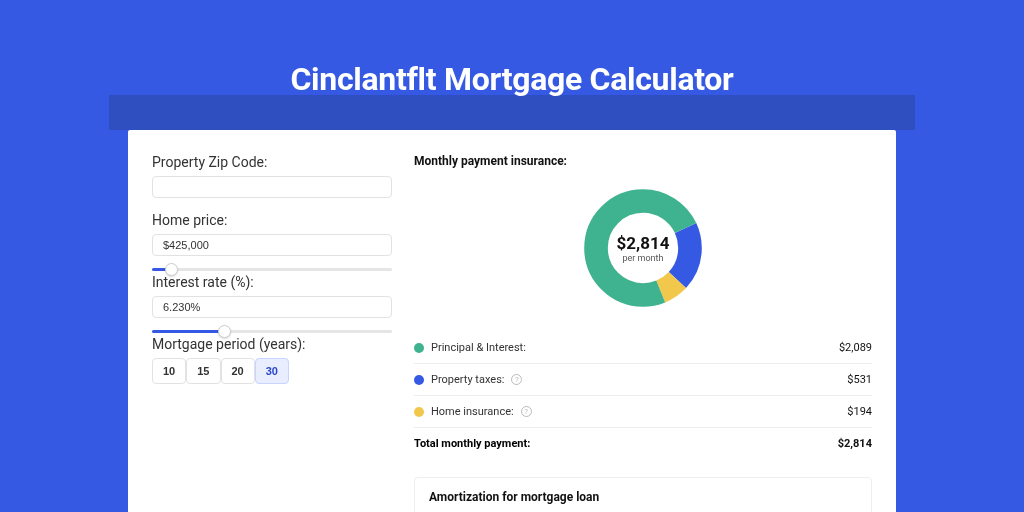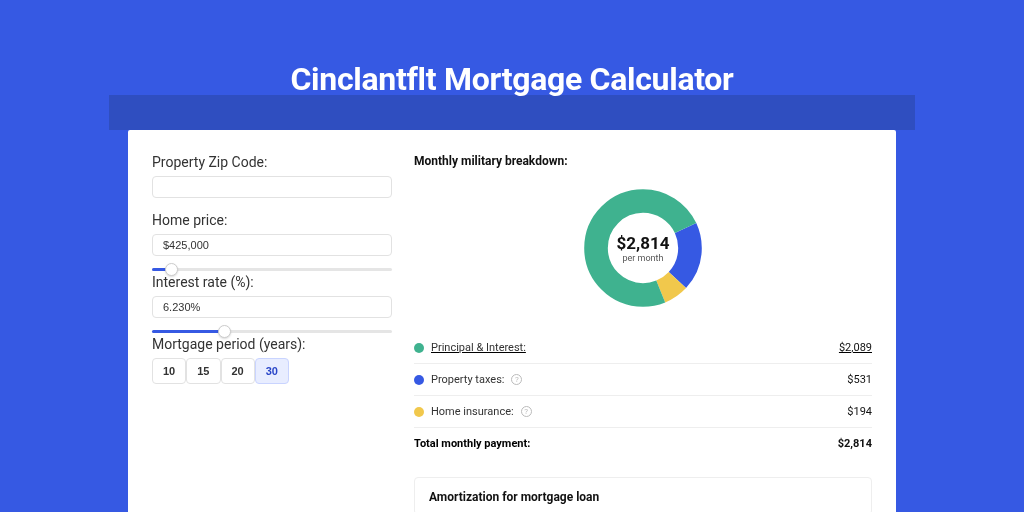--- a/index.html
+++ b/index.html
@@ -120,21 +120,21 @@
   }
   .donut-amount { font-size: 17px; font-weight: 700; color: #111; }
   .donut-sub { font-size: 9px; color: #555; }
   .legend { display: flex; flex-direction: column; }
   .legend-row {
     display: flex; align-items: center; justify-content: space-between;
     padding: 9px 0;
     border-top: 1px solid #eee;
     font-size: 11px;
   }
-  .legend-row:first-child { border-top: none; text-decoration: underline; }
+  .legend-row:first-child { border-top: none; }
   .legend-left { display: flex; align-items: center; gap: 7px; color: #333; }
   .dot { width: 10px; height: 10px; border-radius: 50%; flex-shrink: 0; }
   .info-icon {
     width: 11px; height: 11px; border-radius: 50%;
     border: 1px solid #bbb; color: #bbb;
     font-size: 8px; line-height: 9px; text-align: center;
     display: inline-block;
   }
   .legend-val { font-weight: 400; color: #111; }
   .legend-row.total { font-weight: 700; }
@@ -190,21 +190,21 @@
           <button class="period-btn">15</button>
           <button class="period-btn">20</button>
           <button class="period-btn active">30</button>
         </div>
     </div>
 
 
   </div>
 
   <div class="right-col">
-    <div class="breakdown-title">Monthly military breakdown:</div>
+    <div class="breakdown-title">Monthly payment insurance:</div>
 
     <div class="donut-wrap">
       <div class="donut">
         <svg viewBox="0 0 42 42">
             <circle cx="21" cy="21" r="15.915" fill="none" stroke="#3659e3" stroke-width="8" stroke-dasharray="18.869349964803916 81.1275441989592" stroke-dashoffset="-18" transform="rotate(-90 21 21)"></circle>
             <circle cx="21" cy="21" r="15.915" fill="none" stroke="#f1c84c" stroke-width="8" stroke-dasharray="6.893886804466966 93.10300735929616" stroke-dashoffset="-36.86934996480392" transform="rotate(-90 21 21)"></circle>
             <circle cx="21" cy="21" r="15.915" fill="none" stroke="#3fb28f" stroke-width="8" stroke-dasharray="74.23365739449224 25.763236769270875" stroke-dashoffset="-43.76323676927088" transform="rotate(-90 21 21)"></circle>
           </svg>
         <div class="donut-center">
           <div class="donut-amount">$2,814</div>

